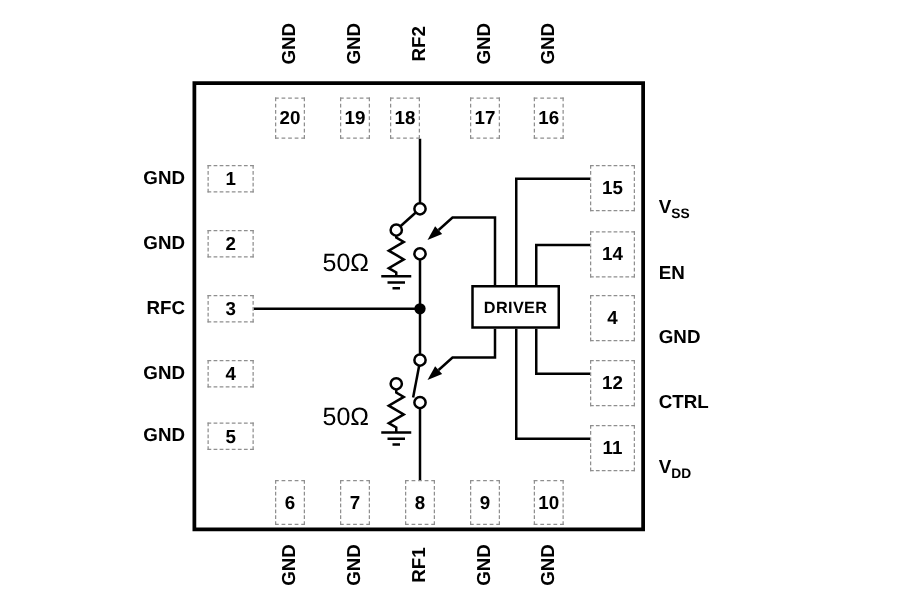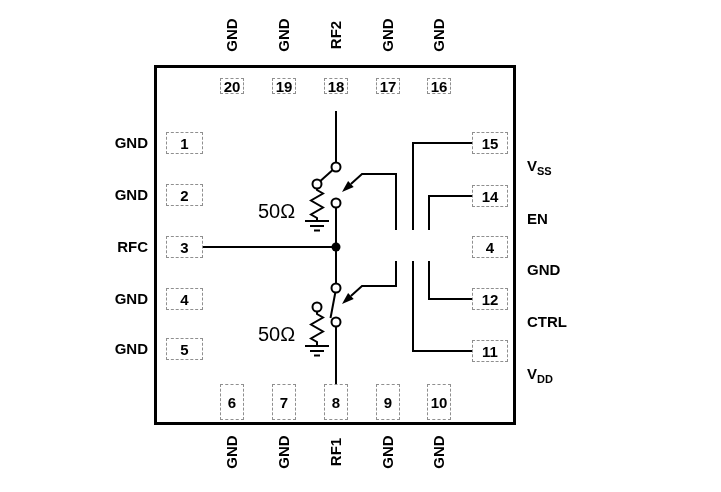--- a/index.html
+++ b/index.html
@@ -10,24 +10,24 @@
   .pkg {
     position: absolute; left: 154px; top: 65px; width: 362px; height: 360px;
     border: 3px solid #000; box-sizing: border-box; background: transparent;
   }
   .circuit { position: absolute; left: 0; top: 0; width: 721px; height: 492px; }
   .pin-box {
     position: absolute; border: 1.5px dashed #8f8f8f; box-sizing: border-box;
     display: flex; align-items: center; justify-content: center;
     font-weight: bold; font-size: 15px; background: transparent;
   }
-  .pin-box.vt { width: 24px; height: 16px; top: 78px; }
+  .pin-box.vt { width: 24px; height: 33px; top: 78px; }
   .pin-box.vb { width: 24px; height: 36px; top: 384px; }
   .pin-box.h  { width: 37px; height: 22px; left: 166px; }
-  .pin-box.hr { width: 36px; height: 22px; left: 472px; }
+  .pin-box.hr { width: 36px; height: 37px; left: 472px; }
   .vlabel {
     position: absolute; width: 60px; height: 16px; line-height: 16px;
     text-align: center; transform: rotate(-90deg);
     font-weight: bold; font-size: 15px; white-space: nowrap;
   }
   .llabel {
     position: absolute; left: 88px; width: 60px; height: 16px; line-height: 16px;
     text-align: right; font-weight: bold; font-size: 15px;
   }
   .rlabel {
@@ -100,28 +100,31 @@
       <circle cx="336" cy="167" r="4.5"></circle>
       <circle cx="317" cy="184" r="4.5"></circle>
       <circle cx="336" cy="203" r="4.5"></circle>
       <circle cx="336" cy="288" r="4.5"></circle>
       <circle cx="317" cy="307" r="4.5"></circle>
       <circle cx="336" cy="322" r="4.5"></circle>
     </g>
     <circle cx="336" cy="247" r="4.5" fill="#000000" stroke="none"></circle>
   </svg>
 
+  <div class="driver">
+    <span>DRIVER</span>
+  </div>
 
   <div class="pin-box vt" style="left:220px">
       <span>20</span>
     </div>
   <div class="pin-box vt" style="left:272px">
       <span>19</span>
     </div>
-  <div class="pin-box vt" style="left:324px">
+  <div class="pin-box vt" style="left:312px">
       <span>18</span>
     </div>
   <div class="pin-box vt" style="left:376px">
       <span>17</span>
     </div>
   <div class="pin-box vt" style="left:427px">
       <span>16</span>
     </div>
 
   <div class="vlabel" style="left:202px;top:27px">GND</div>

